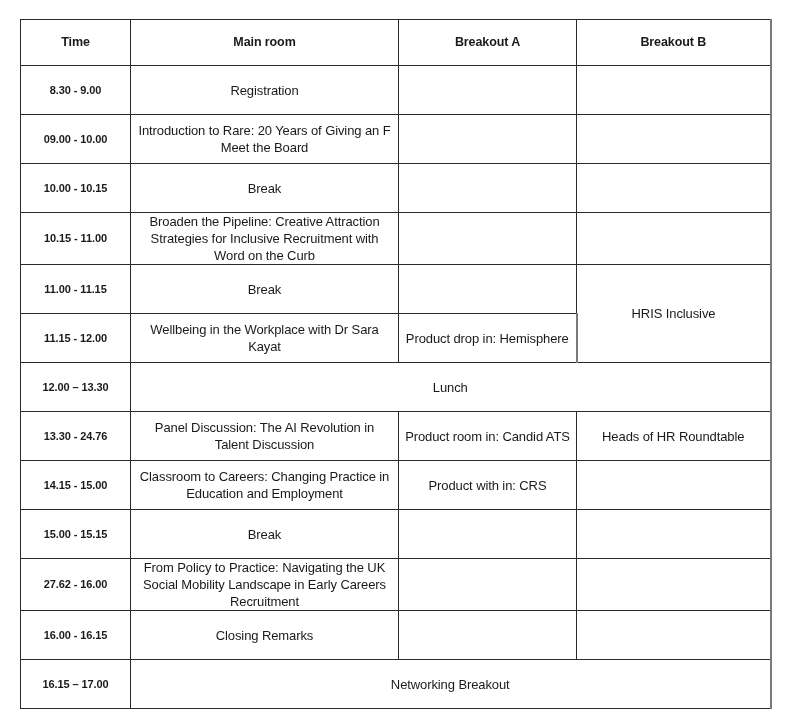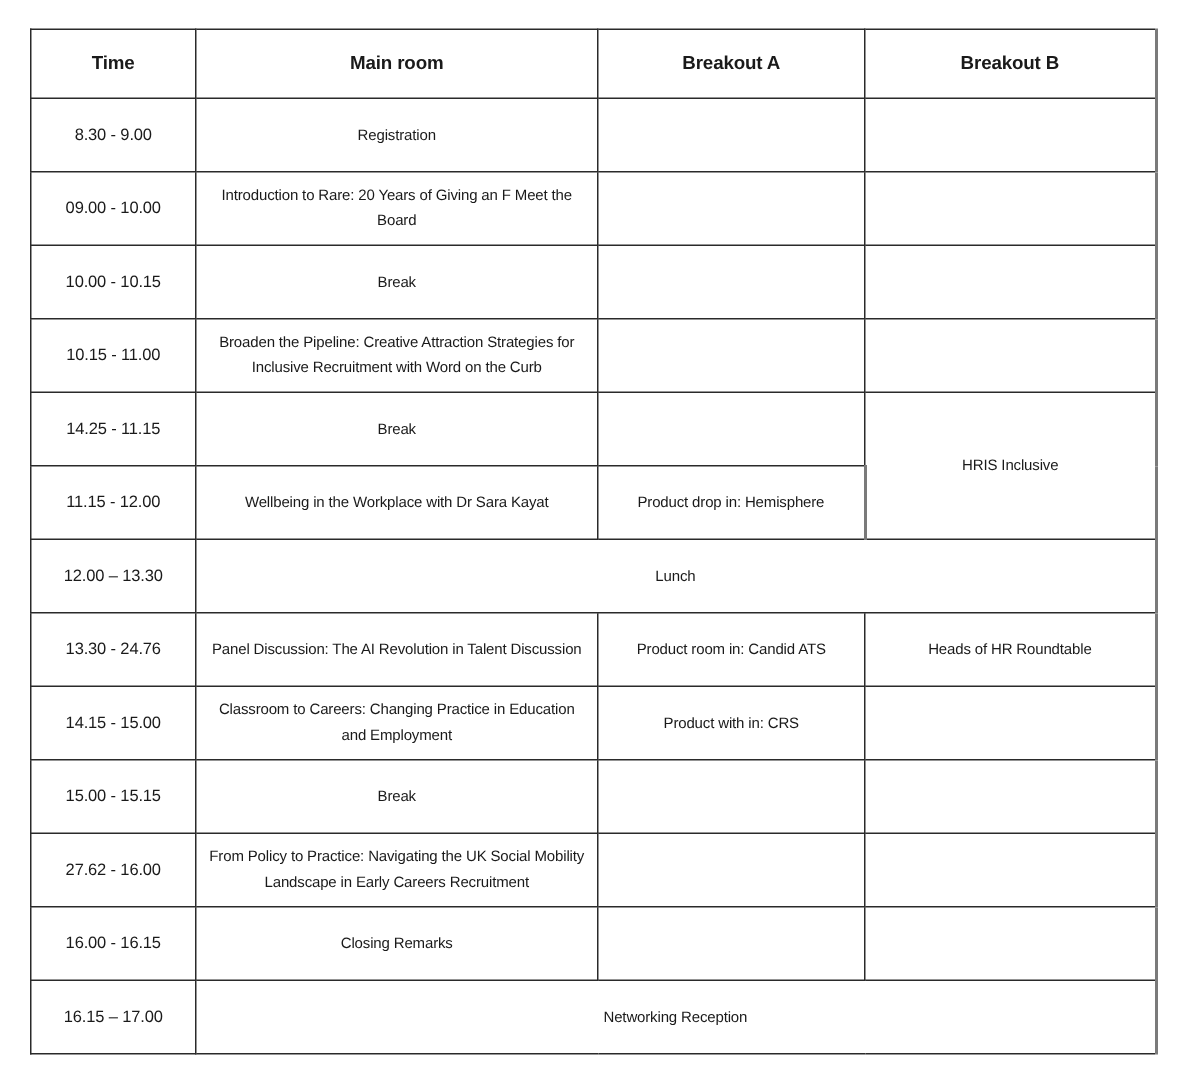--- a/index.html
+++ b/index.html
@@ -22,33 +22,33 @@
       border-collapse: collapse;
       table-layout: fixed;
       width: 750px;
     }
     .schedule td, .schedule th {
       border: 1.3px solid #2a2a2a;
       text-align: center;
       vertical-align: middle;
       padding: 0 6px;
       line-height: 17px;
-      font-size: 10px;
+      font-size: 13px;
       letter-spacing: -0.1px;
     }
     .schedule th {
       font-size: 12.5px;
       font-weight: bold;
       height: 45px;
     }
     .schedule td {
       height: 48px;
     }
     .schedule td.time {
-      font-weight: normal;
+      font-weight: bold;
       font-size: 11px;
     }
     .schedule tr > *:last-child {
       border-right: 2px solid #7a7a7a;
     }
     col.c-time { width: 110px; }
     col.c-main { width: 268px; }
     col.c-a    { width: 178px; }
     col.c-b    { width: 194px; }
   </style>
@@ -89,21 +89,21 @@
       <td></td>
       <td></td>
     </tr>
     <tr>
       <td class="time">10.15 - 11.00</td>
       <td>Broaden the Pipeline: Creative Attraction Strategies for Inclusive Recruitment with Word on the Curb</td>
       <td></td>
       <td></td>
     </tr>
     <tr>
-      <td class="time">14.25 - 11.15</td>
+      <td class="time">11.00 - 11.15</td>
       <td>Break</td>
       <td></td>
       <td rowspan="2">HRIS Inclusive</td>
     </tr>
     <tr>
       <td class="time">11.15 - 12.00</td>
       <td>Wellbeing in the Workplace with Dr Sara Kayat</td>
       <td>Product drop in: Hemisphere</td>
     </tr>
     <tr>
@@ -135,16 +135,16 @@
       <td></td>
     </tr>
     <tr>
       <td class="time">16.00 - 16.15</td>
       <td>Closing Remarks</td>
       <td></td>
       <td></td>
     </tr>
     <tr>
       <td class="time">16.15 – 17.00</td>
-      <td colspan="3">Networking Reception</td>
+      <td colspan="3">Networking Breakout</td>
     </tr>
   </tbody>
 </table>
 
 </body></html>

